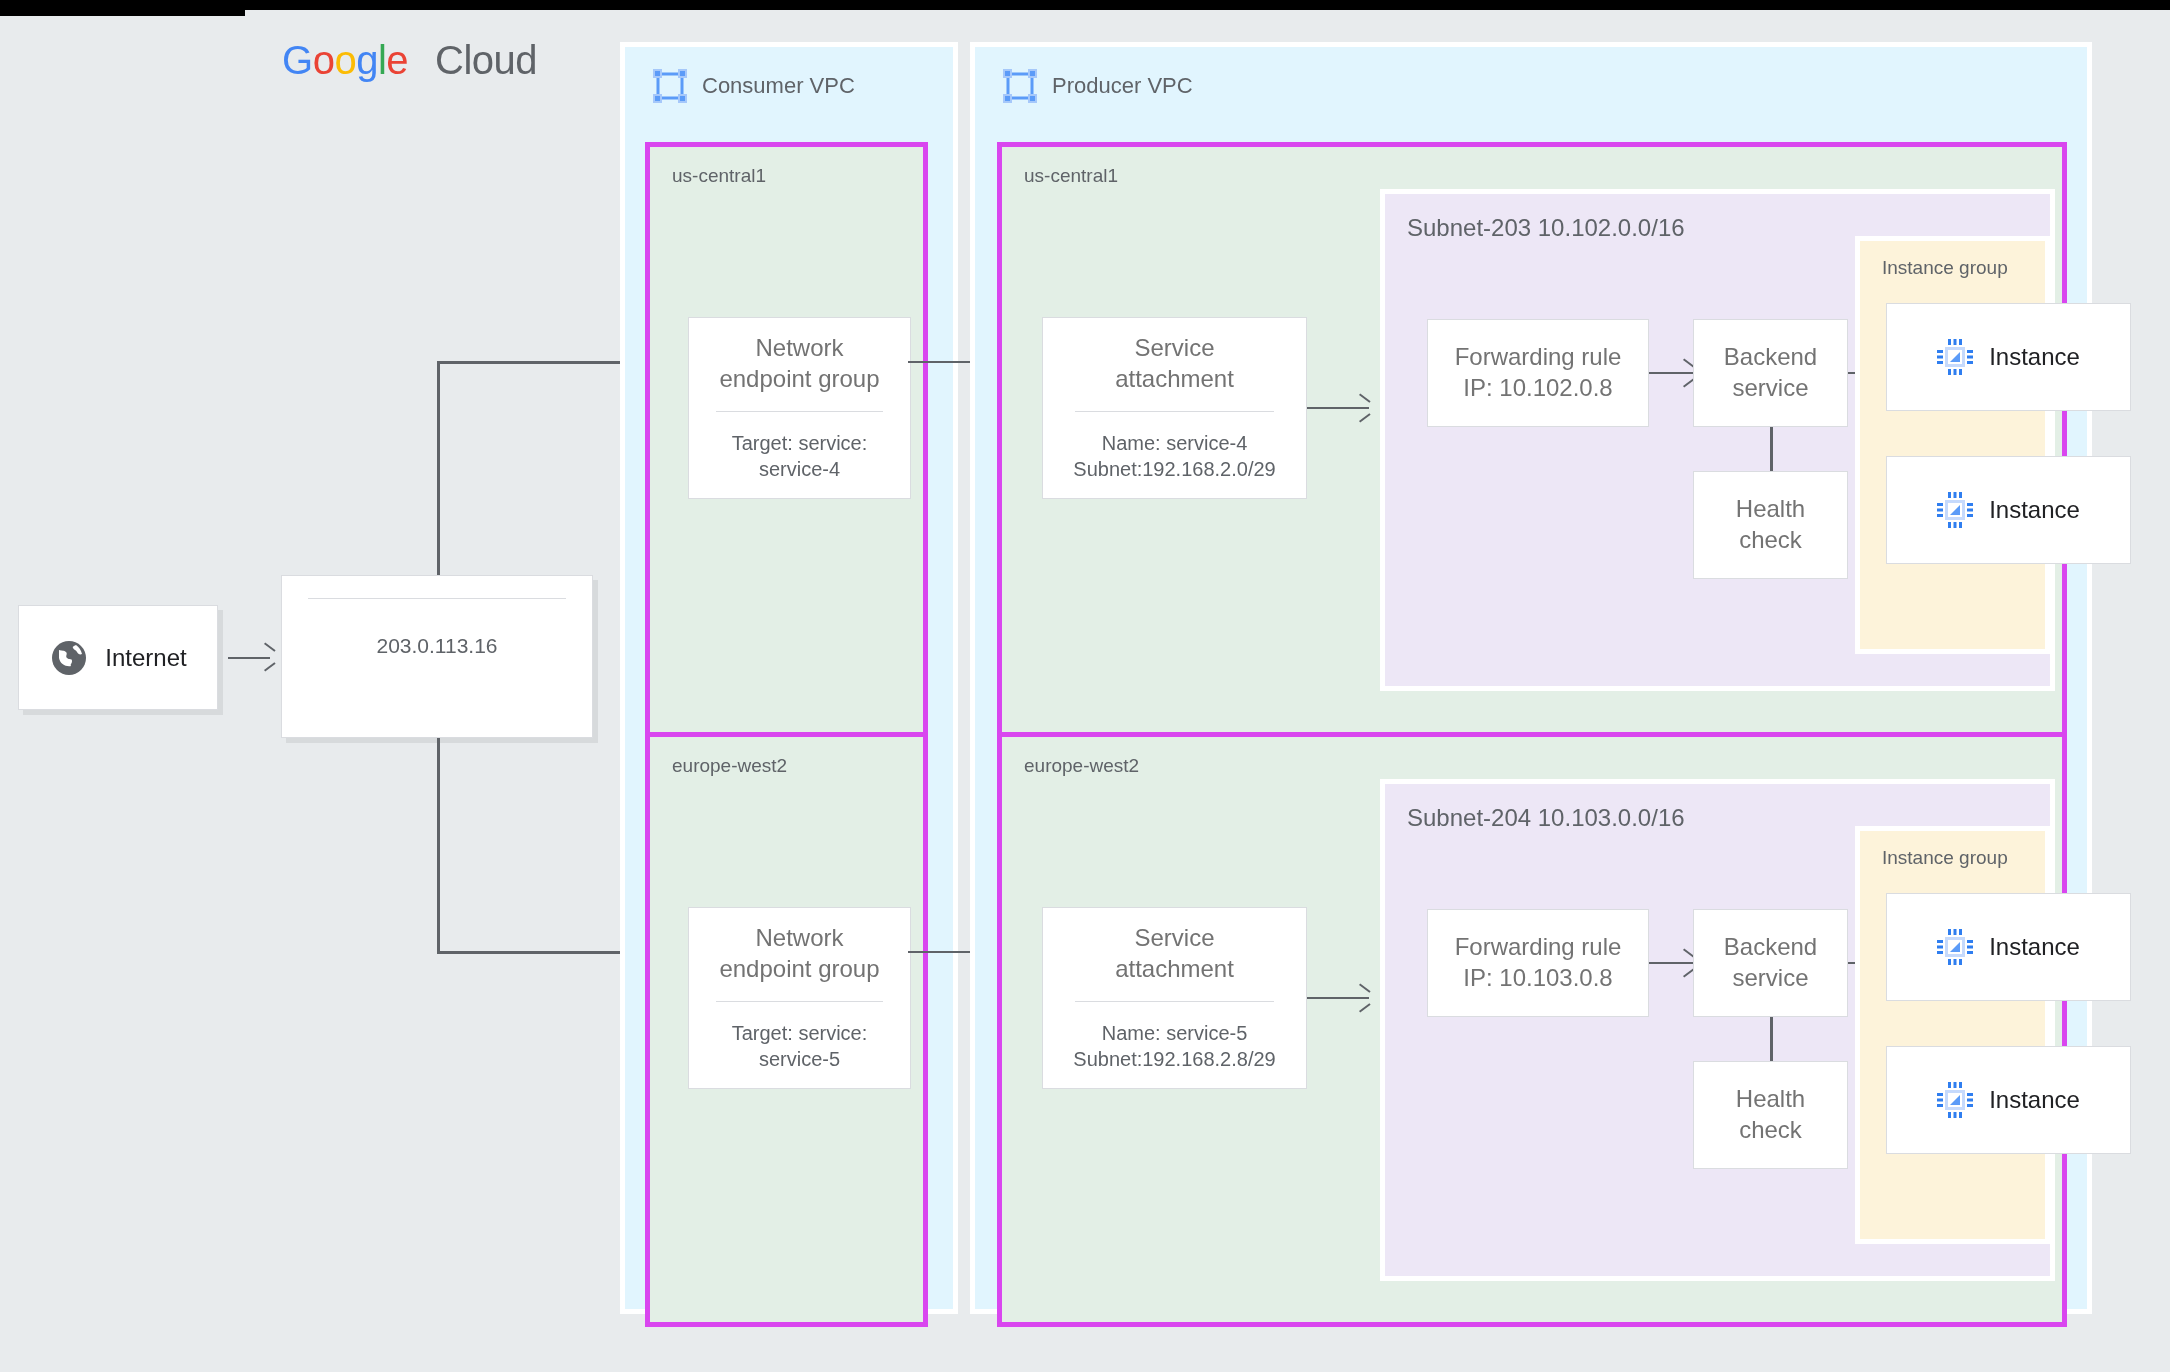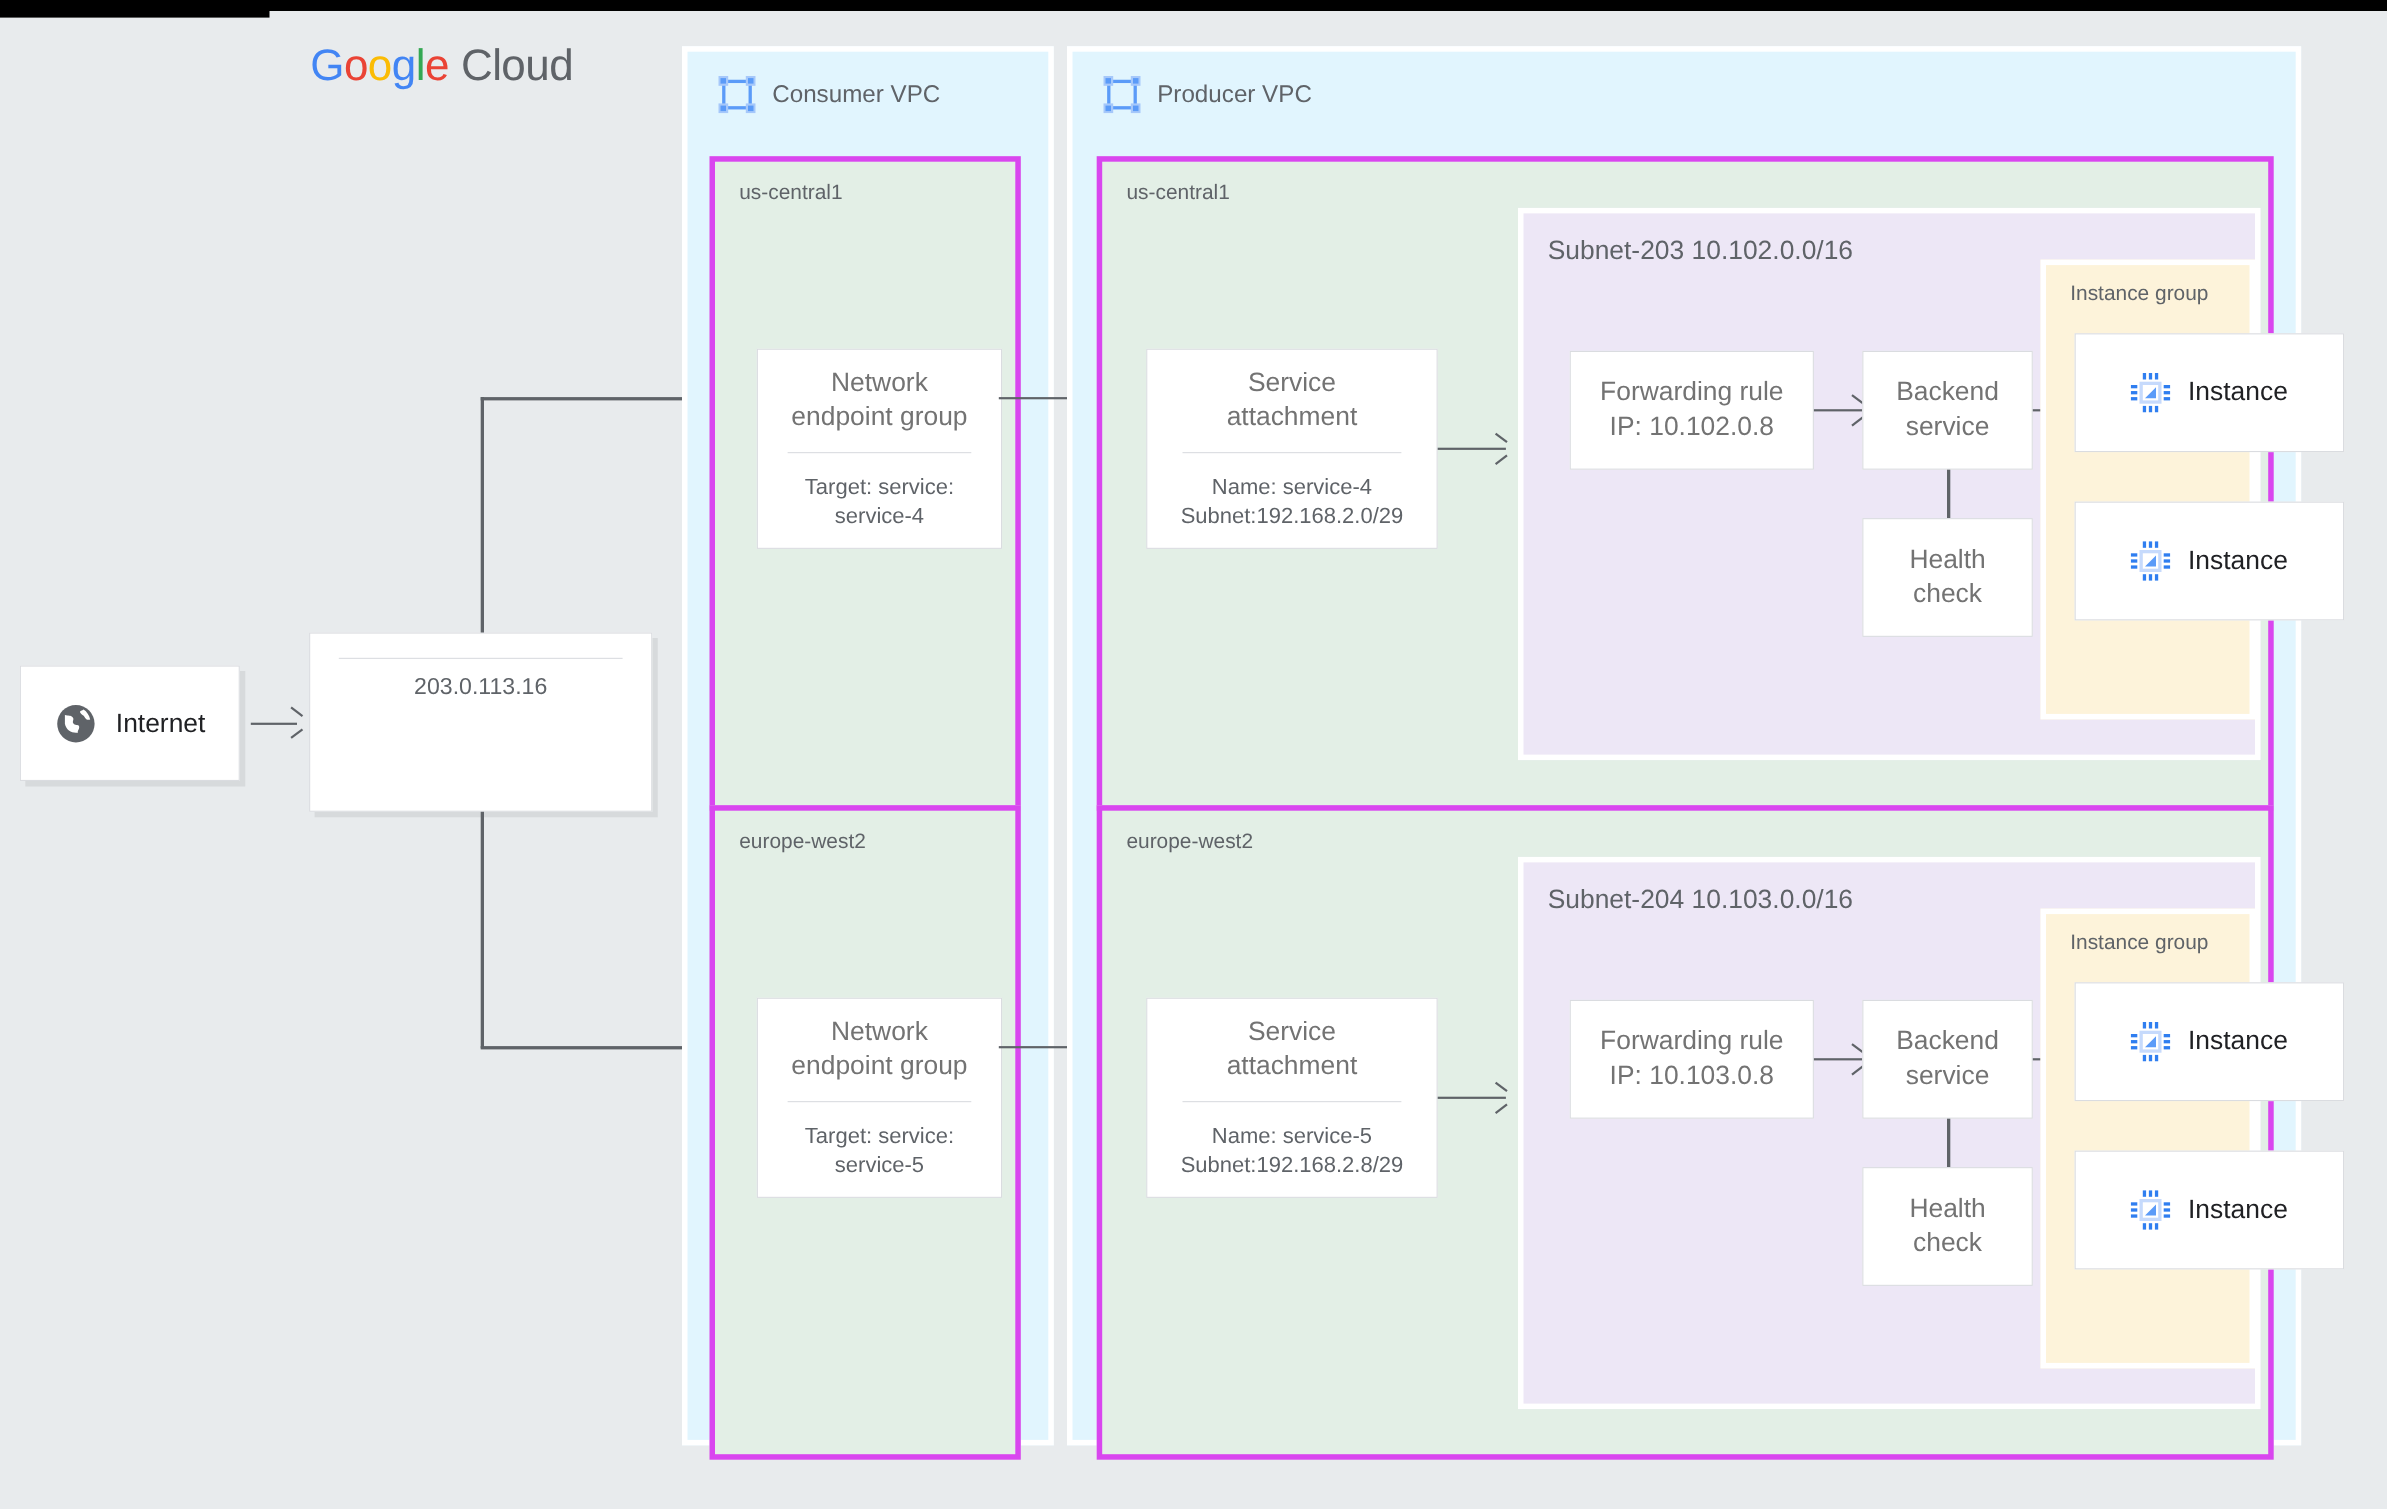--- a/index.html
+++ b/index.html
@@ -35,21 +35,21 @@
     font-size: 40px;
     letter-spacing: -0.5px;
     white-space: nowrap;
   }
   .gc-logo .g1 { color: #4285F4; }
   .gc-logo .o1 { color: #EA4335; }
   .gc-logo .o2 { color: #FBBC05; }
   .gc-logo .g2 { color: #4285F4; }
   .gc-logo .l1 { color: #34A853; }
   .gc-logo .e1 { color: #EA4335; }
-  .gc-logo .cloud { color: #5F6368; margin-left: 11px; }
+  .gc-logo .cloud { color: #5F6368; margin-left: 27px; }
 
   
   .vpc {
     position: absolute;
     background: #e1f5fe;
     border: 5px solid #ffffff;
     box-sizing: border-box;
   }
   .vpc-header {
     position: absolute;
@@ -170,21 +170,21 @@
   }
   .lb-div {
     height: 1px;
     background: #dadce0;
     margin: 22px 26px 0 26px;
   }
   .lb-ip {
     font-size: 21px;
     color: #5f6368;
     text-align: center;
-    margin-top: 14px;
+    margin-top: 35px;
   }
 
   
   .line {
     position: absolute;
     background: #5f6368;
   }
   .hline { height: 2px; }
   .vline { width: 2px; }
   .arrow {

